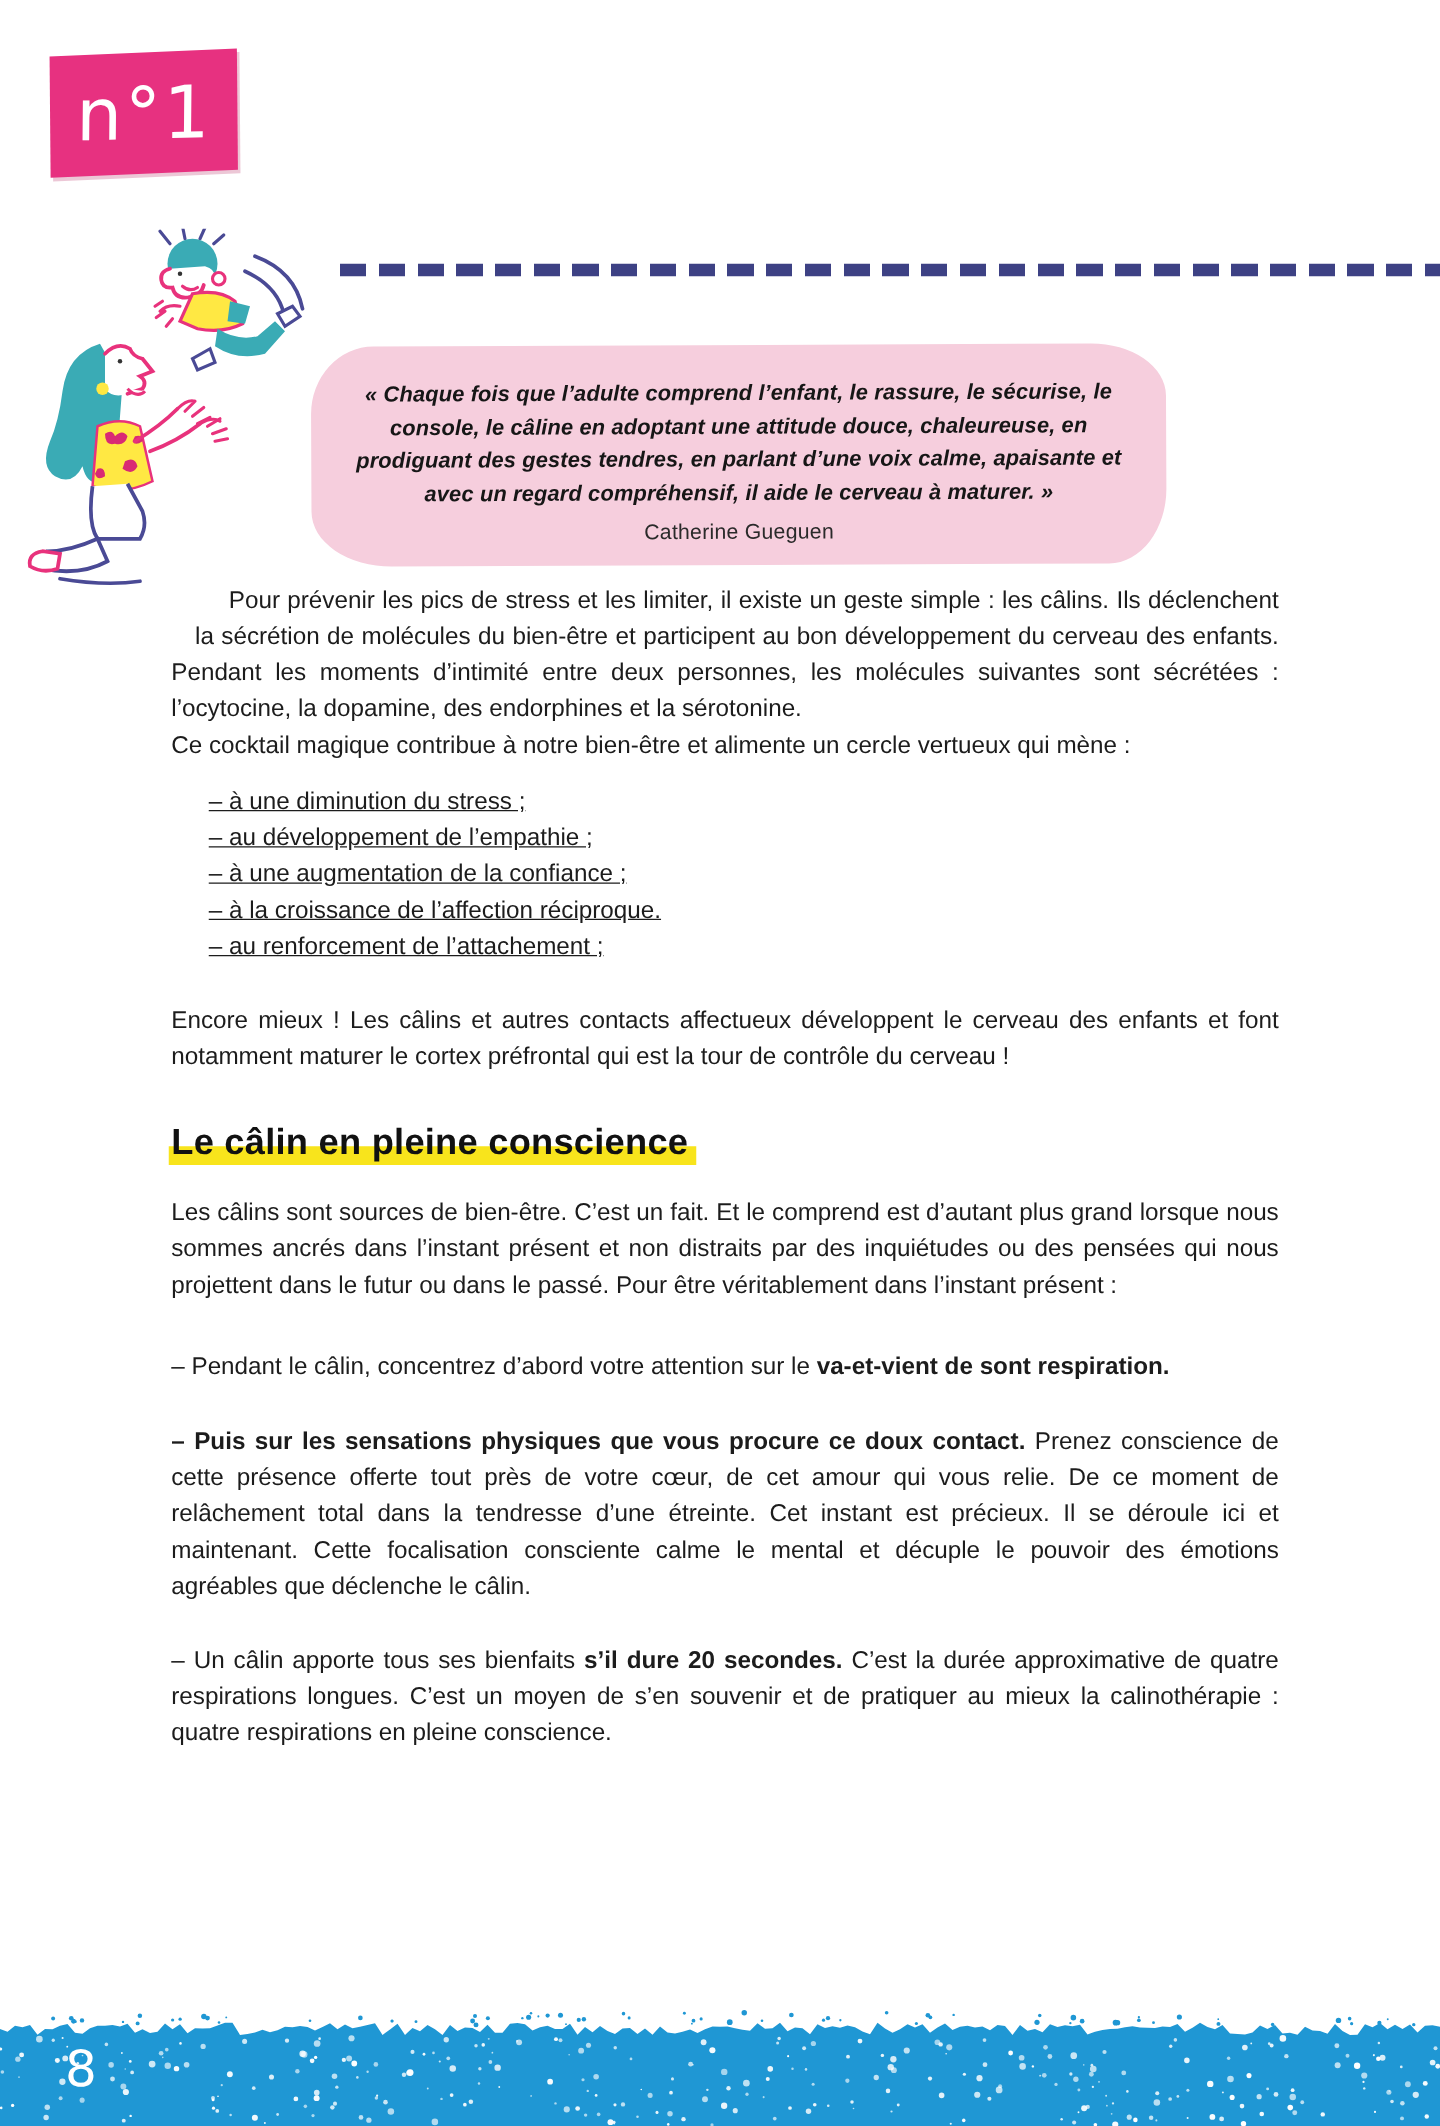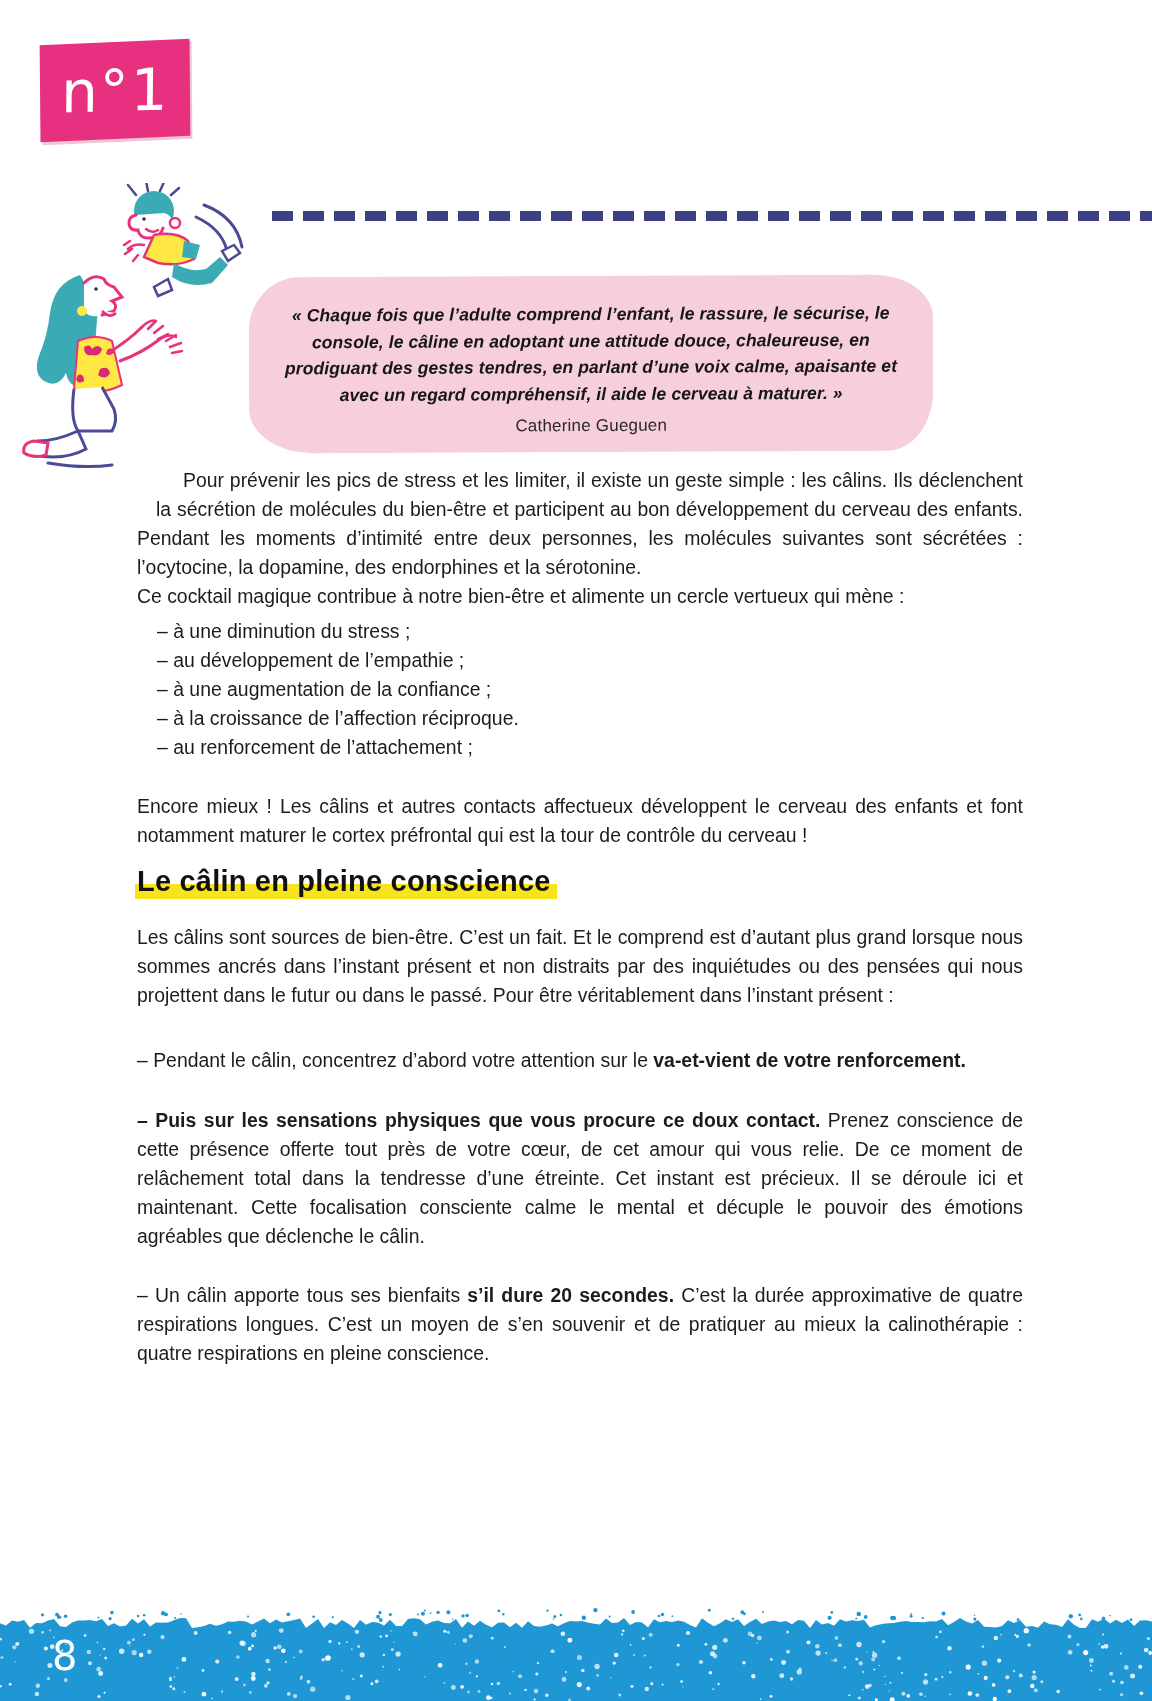--- a/index.html
+++ b/index.html
@@ -62,25 +62,25 @@
     margin-top:9px;font-size:17px;color:#2a2a2a;letter-spacing:.2px;
   }
   
   .content{
     position:absolute;left:137px;top:466px;width:886px;
     font-size:19.4px;line-height:29px;text-align:justify;
   }
   .content p{margin:0;}
   .spacer-a{float:left;width:46px;height:29px;}
   .spacer-b{float:left;clear:left;width:19px;height:29px;}
-  ul.effects{list-style:none;padding-left:14px;margin:6px;}
+  ul.effects{list-style:none;padding-left:14px;margin:16px;text-decoration:underline;}
   ul.effects li{margin:0;}
   .p-encore{margin-top:30px !important;}
   .section-heading{
-    margin-top:17px;
+    margin-top:40px;
     font-size:29px;font-weight:bold;letter-spacing:.2px;color:#111;
   }
   .section-heading span{
     display:inline-block;padding:0 6px 5px 2px;margin-left:-2px;
     background-image:linear-gradient(var(--highlight_yellow),var(--highlight_yellow));
     background-repeat:no-repeat;background-size:101% 15px;background-position:0 90%;
   }
   .p-main{margin-top:22px !important;}
   .p-bullet1{margin-top:36px !important;}
   .p-bullet2{margin-top:31px !important;}
@@ -173,21 +173,21 @@
       <li>– au renforcement de l’attachement ;</li>
     </ul>
     <p class="p-encore">Encore mieux ! Les câlins et autres contacts affectueux développent le cerveau des enfants et font notamment maturer le cortex préfrontal qui est la tour de contrôle du cerveau !</p>
 
     <h2 class="section-heading">
       <span>Le câlin en pleine conscience</span>
     </h2>
 
     <p class="p-main">Les câlins sont sources de bien-être. C’est un fait. Et le comprend est d’autant plus grand lorsque nous sommes ancrés dans l’instant présent et non distraits par des inquiétudes ou des pensées qui nous projettent dans le futur ou dans le passé. Pour être véritablement dans l’instant présent :</p>
 
-    <p class="p-bullet1"><span>– Pendant le câlin, concentrez d’abord votre attention sur le </span><span class="b">va-et-vient de votre renforcement</span><span class="b">.</span></p>
+    <p class="p-bullet1"><span>– Pendant le câlin, concentrez d’abord votre attention sur le </span><span class="b">va-et-vient de sont respiration</span><span class="b">.</span></p>
 
     <p class="p-bullet2"><span class="b">– Puis sur les sensations physiques que vous procure ce doux contact.</span><span> Prenez conscience de cette présence offerte tout près de votre cœur, de cet amour qui vous relie. De ce moment de relâchement total dans la tendresse d’une étreinte. Cet instant est précieux. Il se déroule ici et maintenant. Cette focalisation consciente calme le mental et décuple le pouvoir des émotions agréables que déclenche le câlin.</span></p>
 
     <p class="p-bullet3"><span>– Un câlin apporte tous ses bienfaits </span><span class="b">s’il dure 20 secondes.</span><span> C’est la durée approximative de quatre respirations longues. C’est un moyen de s’en souvenir et de pratiquer au mieux la calinothérapie : quatre respirations en pleine conscience.</span></p>
   </div>
 
   <svg class="footer-band" id="footerBand" viewBox="0 0 1152 95" xmlns="http://www.w3.org/2000/svg">
       <path d="M0,95 L0,16.001972245053377 L0,17.2 L6,19.4 L12,14.6 L18,15.8 L24,14.0 L30,21.8 L36,17.1 L42,17.3 L48,14.6 L54,13.1 L60,20.2 L66,21.0 L72,16.5 L78,14.5 L84,14.5 L90,13.9 L96,15.2 L102,13.0 L108,20.1 L114,17.3 L120,20.4 L126,19.4 L132,12.8 L138,17.4 L144,13.3 L150,20.6 L156,16.6 L162,16.7 L168,16.5 L174,14.3 L180,12.1 L186,12.2 L192,21.9 L198,21.2 L204,19.9 L210,17.7 L216,19.7 L222,18.2 L228,15.4 L234,15.8 L240,14.7 L246,15.5 L252,18.4 L258,15.6 L264,12.5 L270,17.3 L276,13.6 L282,16.5 L288,15.3 L294,13.9 L300,12.6 L306,21.9 L312,17.5 L318,12.9 L324,21.9 L330,16.3 L336,19.0 L342,13.9 L348,17.4 L354,22.0 L360,13.9 L366,18.8 L372,16.0 L378,16.4 L384,19.5 L390,13.8 L396,20.1 L402,20.1 L408,13.0 L414,12.3 L420,13.3 L426,18.4 L432,15.8 L438,14.5 L444,17.1 L450,17.2 L456,13.0 L462,21.8 L468,15.5 L474,19.7 L480,14.7 L486,18.7 L492,21.2 L498,16.7 L504,16.4 L510,21.2 L516,16.7 L522,21.8 L528,15.2 L534,19.9 L540,20.7 L546,19.4 L552,17.6 L558,20.3 L564,17.3 L570,15.1 L576,15.4 L582,15.1 L588,16.5 L594,17.7 L600,18.5 L606,12.6 L612,16.9 L618,16.6 L624,12.1 L630,19.0 L636,15.9 L642,16.5 L648,21.4 L654,13.3 L660,16.3 L666,14.9 L672,16.1 L678,14.4 L684,15.7 L690,19.1 L696,21.4 L702,12.2 L708,16.8 L714,20.2 L720,17.3 L726,13.3 L732,16.0 L738,13.3 L744,20.1 L750,15.9 L756,12.8 L762,18.0 L768,15.4 L774,14.5 L780,15.9 L786,15.1 L792,18.2 L798,14.0 L804,14.8 L810,21.9 L816,14.0 L822,18.6 L828,17.1 L834,19.8 L840,13.3 L846,15.6 L852,14.2 L858,15.0 L864,13.7 L870,21.6 L876,19.3 L882,17.9 L888,17.2 L894,16.9 L900,15.7 L906,14.9 L912,15.9 L918,16.1 L924,16.3 L930,15.2 L936,15.5 L942,13.1 L948,19.3 L954,16.1 L960,12.1 L966,15.5 L972,17.4 L978,13.9 L984,20.7 L990,21.1 L996,21.6 L1002,19.9 L1008,14.3 L1014,17.1 L1020,14.0 L1026,20.7 L1032,20.1 L1038,21.8 L1044,15.4 L1050,18.3 L1056,18.7 L1062,20.9 L1068,13.2 L1074,18.8 L1080,22.0 L1086,21.8 L1092,13.3 L1098,15.7 L1104,12.4 L1110,17.4 L1116,13.7 L1122,17.1 L1128,13.6 L1134,19.9 L1140,14.5 L1146,14.2 L1152,15.4 L1152,95 Z" fill="#1f97d4"></path>
       <circle cx="858.7" cy="8.1" r="2.23" fill="#1f97d4"></circle>
       <circle cx="662.4" cy="8.5" r="1.72" fill="#1f97d4"></circle>

